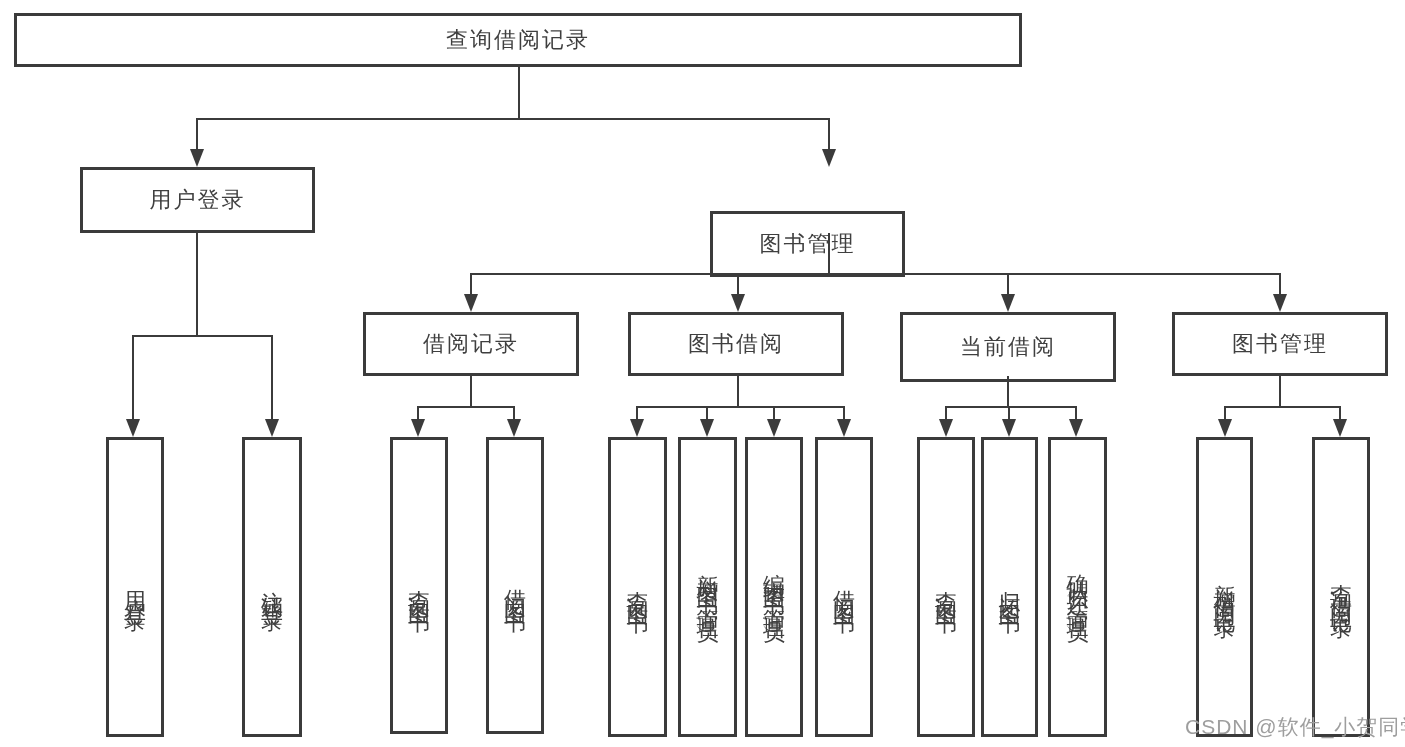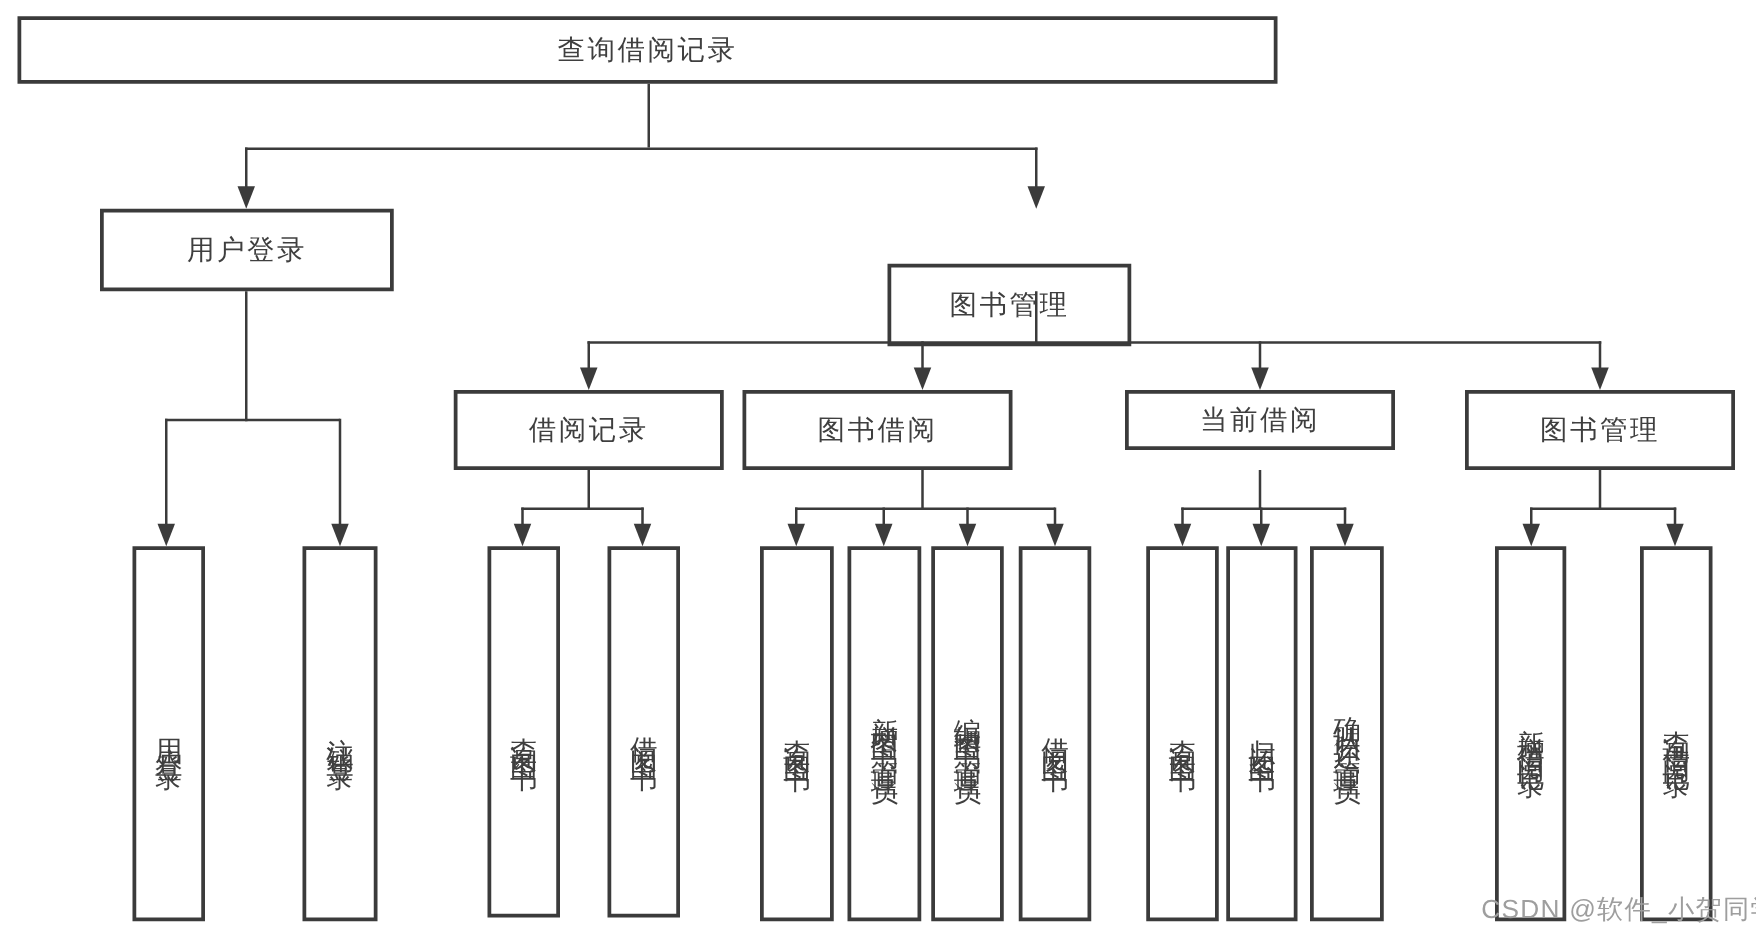--- a/index.html
+++ b/index.html
@@ -102,24 +102,24 @@
   <div class="vline" style="left:737px; top:273px; height:24px;"></div>
   <div class="arrow" style="left:731px; top:294px;"></div>
   <div class="vline" style="left:1007px; top:273px; height:24px;"></div>
   <div class="arrow" style="left:1001px; top:294px;"></div>
   <div class="vline" style="left:1279px; top:273px; height:24px;"></div>
   <div class="arrow" style="left:1273px; top:294px;"></div>
 
   <div class="box" style="left:363px; top:312px; width:216px; height:64px;">
     <span>借阅记录</span>
   </div>
-  <div class="box" style="left:594px; top:312px; width:216px; height:64px;">
+  <div class="box" style="left:628px; top:312px; width:216px; height:64px;">
     <span>图书借阅</span>
   </div>
-  <div class="box" style="left:900px; top:312px; width:216px; height:48px;">
+  <div class="box" style="left:900px; top:312px; width:216px; height:70px;">
     <span>当前借阅</span>
   </div>
   <div class="box" style="left:1172px; top:312px; width:216px; height:64px;">
     <span>图书管理</span>
   </div>
 
   <div class="vline" style="left:470px; top:376px; height:32px;"></div>
   <div class="hline" style="left:417px; top:406px; width:98px;"></div>
   <div class="vline" style="left:417px; top:406px; height:15px;"></div>
   <div class="arrow" style="left:411px; top:419px;"></div>

